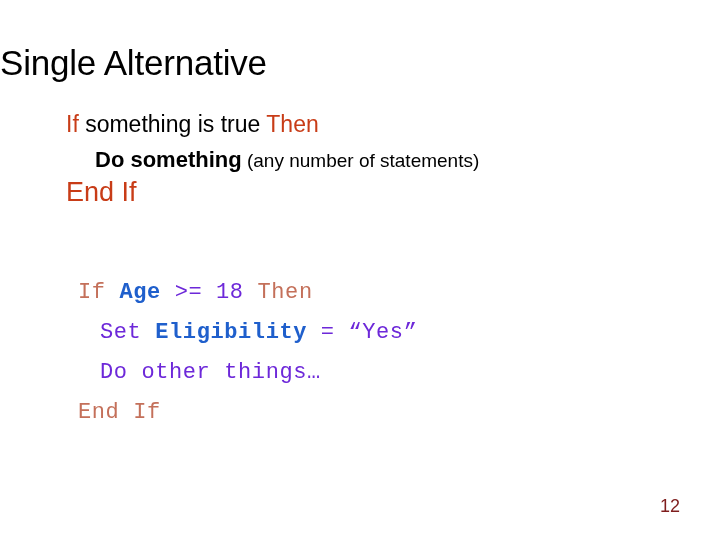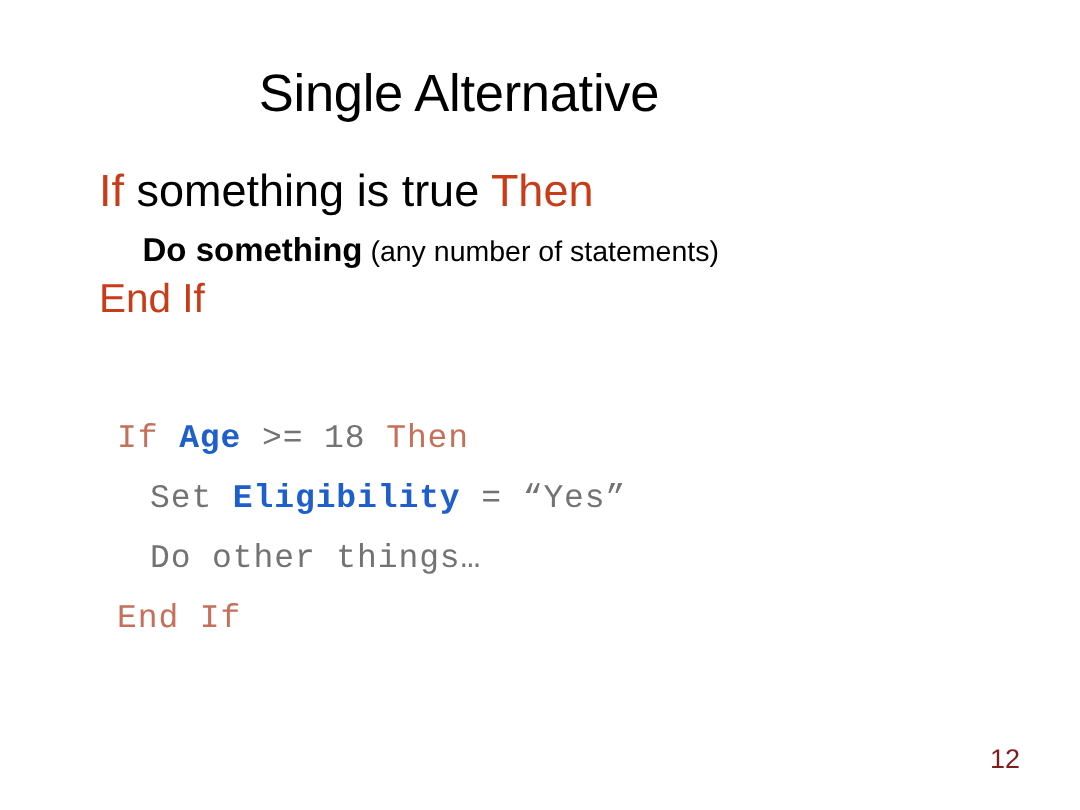--- a/index.html
+++ b/index.html
@@ -23,21 +23,21 @@
     inset: 0;
     background: #ffffff;
   }
 
   
   #slide-title {
     position: absolute;
     left: 0;
     top: 44px;
     width: 612px;
-    text-align: center;
+    text-align: left;
     font-family: "Liberation Sans", sans-serif;
     font-size: 35px;
     font-weight: 400;
     line-height: 1.1;
     color: #000000;
     letter-spacing: -0.2px;
     white-space: nowrap;
   }
 
   
@@ -46,21 +46,21 @@
     left: 66px;
     top: 113px;
     width: 640px;
   }
   .pseudo-line {
     font-family: "Liberation Sans", sans-serif;
     white-space: nowrap;
     line-height: 1.0;
   }
   #pseudo-line-if {
-    font-size: 30px;
+    font-size: 23px;
     padding-bottom: 13px;
   }
   #pseudo-line-do {
     padding-left: 29px;
     padding-bottom: 8px;
   }
   #pseudo-line-endif {
     font-size: 27px;
   }
   .kw-red {
@@ -100,21 +100,21 @@
   }
   .code-kw {
     color: #C4705A;
   }
   .code-var {
     color: #1F5FCC;
     font-weight: bold;
     text-align: center;
   }
   .code-plain {
-    color: #737373;
+    color: #6d28d9;
     text-align: center;
   }
 
   
   #page-number {
     position: absolute;
     right: 40px;
     bottom: 25px;
     font-family: "Liberation Sans", sans-serif;
     font-size: 18px;

